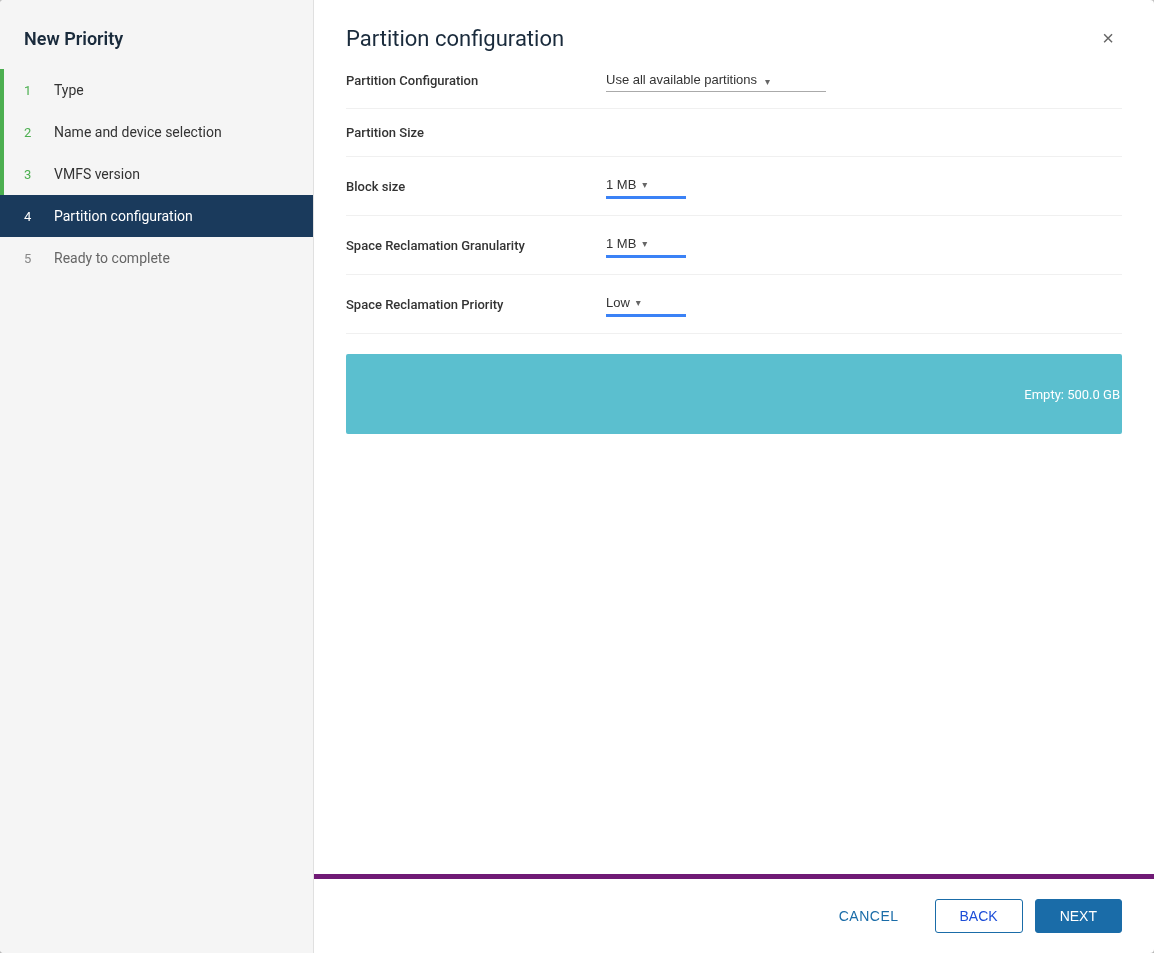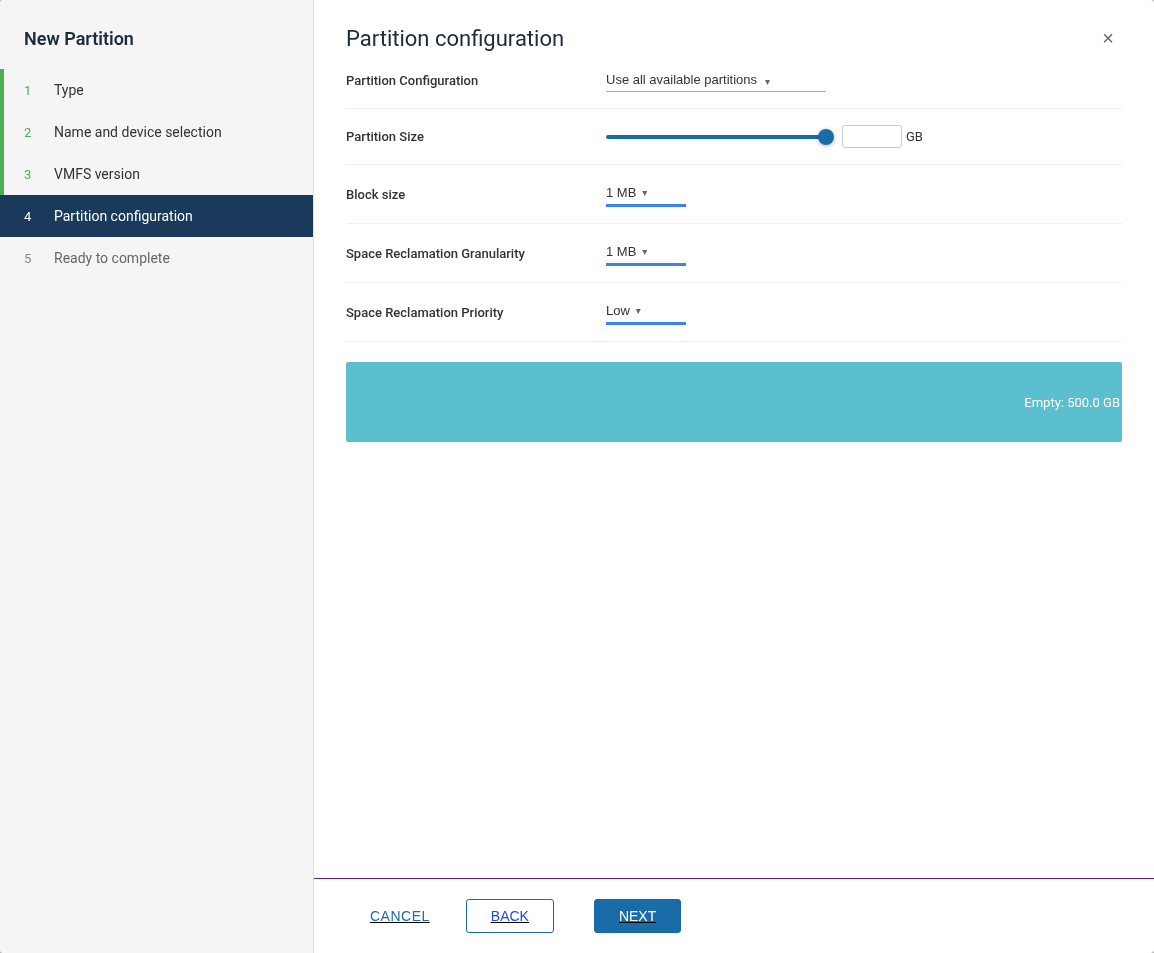--- a/index.html
+++ b/index.html
@@ -231,25 +231,25 @@
       background: #5bbfcf;
       display: flex;
       align-items: center;
       justify-content: flex-end;
       color: #fff;
       font-size: 13px;
     }
     
     .modal-footer {
       display: flex;
+      justify-content: flex-end;
       align-items: center;
       padding: 20px 32px;
       gap: 12px;
-      border-top: 1px solid #701a75;
-      text-decoration: underline;
+      border-top: 5px solid #701a75;
     }
     .btn {
       padding: 8px 24px;
       font-size: 14px;
       border-radius: 3px;
       cursor: pointer;
       font-weight: 500;
       min-width: 80px;
     }
     .btn-cancel {
@@ -260,31 +260,30 @@
     }
     .btn-back {
       background: #fff;
       border: 1px solid #1a6ca8;
       color: #1d4ed8;
     }
     .btn-next {
       background: #1a6ca8;
       border: 1px solid #1a6ca8;
       color: #fff;
-      margin-left: 28px;
     }
   </style>
 </head>
 <body>
 
 <div class="modal">
   <div class="modal-body">
 
     <div class="sidebar">
-      <div class="sidebar-title">New Partition</div>
+      <div class="sidebar-title">New Priority</div>
 
       <div class="sidebar-item completed">
         <span class="step-num">1</span>
         <span>Type</span>
       </div>
       <div class="sidebar-item completed">
         <span class="step-num">2</span>
         <span>Name and device selection</span>
       </div>
       <div class="sidebar-item completed">
@@ -314,32 +313,20 @@
           <div class="form-control">
             <button class="dropdown-btn">
               <span>Use all available partitions</span>
               <span class="chevron">▾</span>
             </button>
           </div>
         </div>
 
         <div class="form-row">
           <div class="form-label">Partition Size</div>
-          <div class="form-control">
-            <div class="slider-container">
-              <div class="slider-track">
-                <div class="slider-fill"></div>
-                <div class="slider-thumb"></div>
-              </div>
-              <div class="slider-value-box">
-                <input class="slider-input" type="text" style="">
-                <span class="slider-unit">GB</span>
-              </div>
-            </div>
-          </div>
         </div>
 
         <div class="form-row">
           <div class="form-label">Block size</div>
           <div class="form-control">
             <button class="small-dropdown">
               <span>1 MB</span>
               <span class="chevron">▾</span>
             </button>
           </div>

